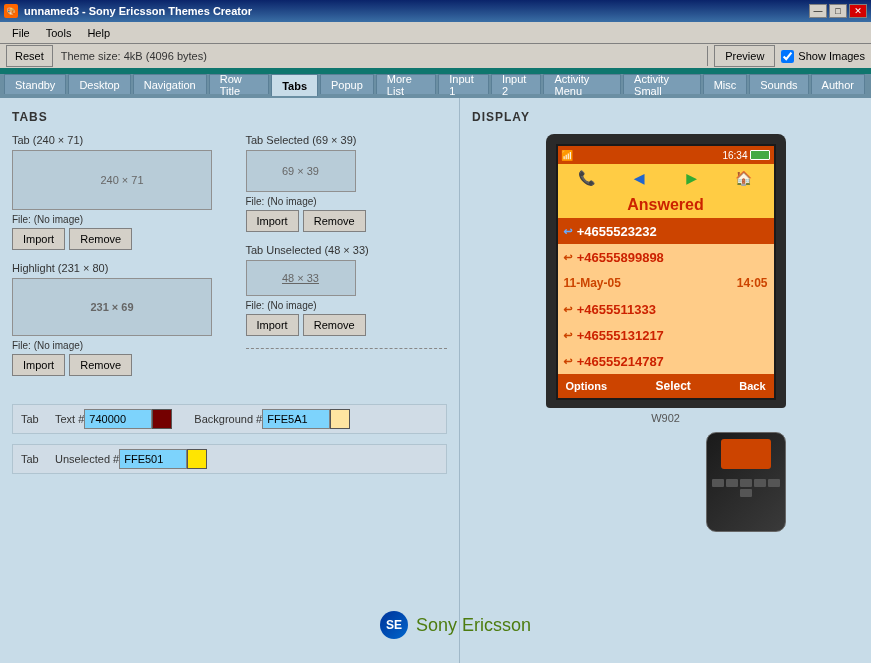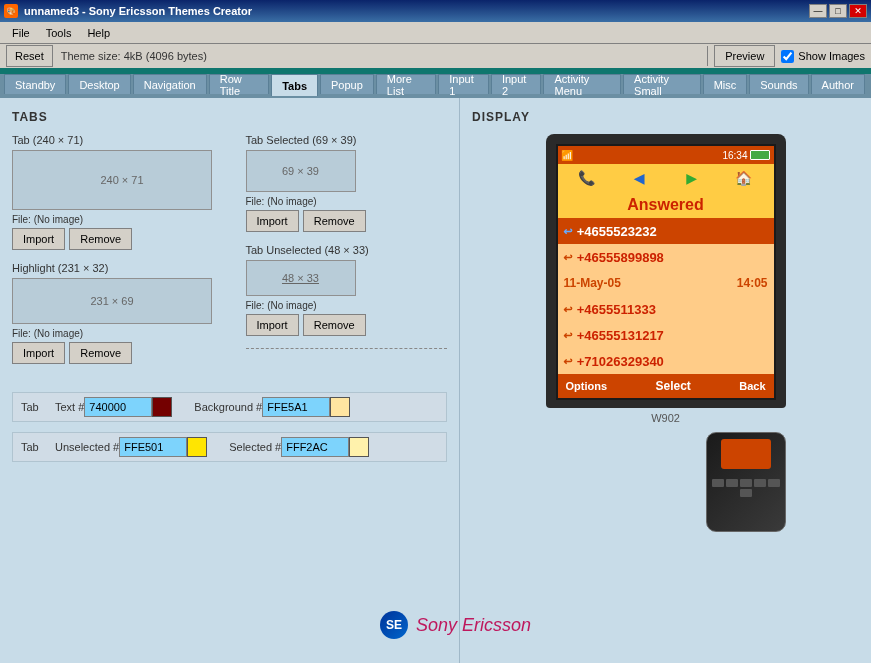--- a/index.html
+++ b/index.html
@@ -163,22 +163,22 @@
             <span>240 × 71</span>
           </div>
           <div class="file-label">File: (No image)</div>
           <div class="btn-row">
             <button class="small-btn">Import</button>
             <button class="small-btn">Remove</button>
           </div>
         </div>
 
         <div class="image-section">
-          <div class="image-section-label">Highlight (231 × 32)</div>
-          <div class="image-placeholder" style="width:200px;height:46px;">
+          <div class="image-section-label">Highlight (231 × 80)</div>
+          <div class="image-placeholder" style="width:200px;height:58px;font-weight:bold;">
             <span>231 × 69</span>
           </div>
           <div class="file-label">File: (No image)</div>
           <div class="btn-row">
             <button class="small-btn">Import</button>
             <button class="small-btn">Remove</button>
           </div>
         </div>
       </div>
 
@@ -227,25 +227,20 @@
         </div>
       </div>
 
       <div class="color-row" style="background:#d0dce6;border:1px solid #b0c4d0;">
         <span class="color-row-label">Tab</span>
         <div class="color-field-group">
           <span class="color-field-label">Unselected #</span>
           <input class="color-input" type="text" value="FFE501" style="">
           <div class="color-swatch" style="background:#FFE501;"></div>
         </div>
-        <div class="color-field-group">
-          <span class="color-field-label">Selected #</span>
-          <input class="color-input" type="text" value="FFF2AC" style="">
-          <div class="color-swatch" style="background:#FFF2AC;"></div>
-        </div>
       </div>
     </div>
   </div>
 
   <div class="right-panel">
     <div class="display-title">DISPLAY</div>
 
     <div class="phone-container">
       <div class="phone-screen-wrapper">
         <div class="phone-screen">
@@ -287,21 +282,21 @@
             <div class="call-item unselected">
               <span class="call-arrow unselected">↩ </span>
               <span>+4655511333</span>
             </div>
             <div class="call-item unselected">
               <span class="call-arrow unselected">↩ </span>
               <span>+46555131217</span>
             </div>
             <div class="call-item unselected">
               <span class="call-arrow unselected">↩ </span>
-              <span>+71026329340</span>
+              <span>+46555214787</span>
             </div>
           </div>
 
           <div class="screen-softkeys">
             <span class="softkey">Options</span>
             <span class="softkey-select">Select</span>
             <span class="softkey">Back</span>
           </div>
         </div>
       </div>
@@ -320,16 +315,16 @@
             <div style="width:12px;height:8px;background:#555;border-radius:1px;"></div>
           </div>
         </div>
       </div>
     </div>
 
     <div style="position:absolute;bottom:24px;left:380px;display:flex;align-items:center;gap:8px;">
       <div style="width:28px;height:28px;background:linear-gradient(135deg,#003399,#0066cc);border-radius:50%;display:flex;align-items:center;justify-content:center;">
         <span style="color:white;font-size:12px;font-weight:bold;">SE</span>
       </div>
-      <span style="font-size:18px;color:#be185d;font-style:italic;">Sony Ericsson</span>
+      <span style="font-size:18px;color:#4d7c0f;">Sony Ericsson</span>
     </div>
   </div>
 </div>
 
 </body></html>

